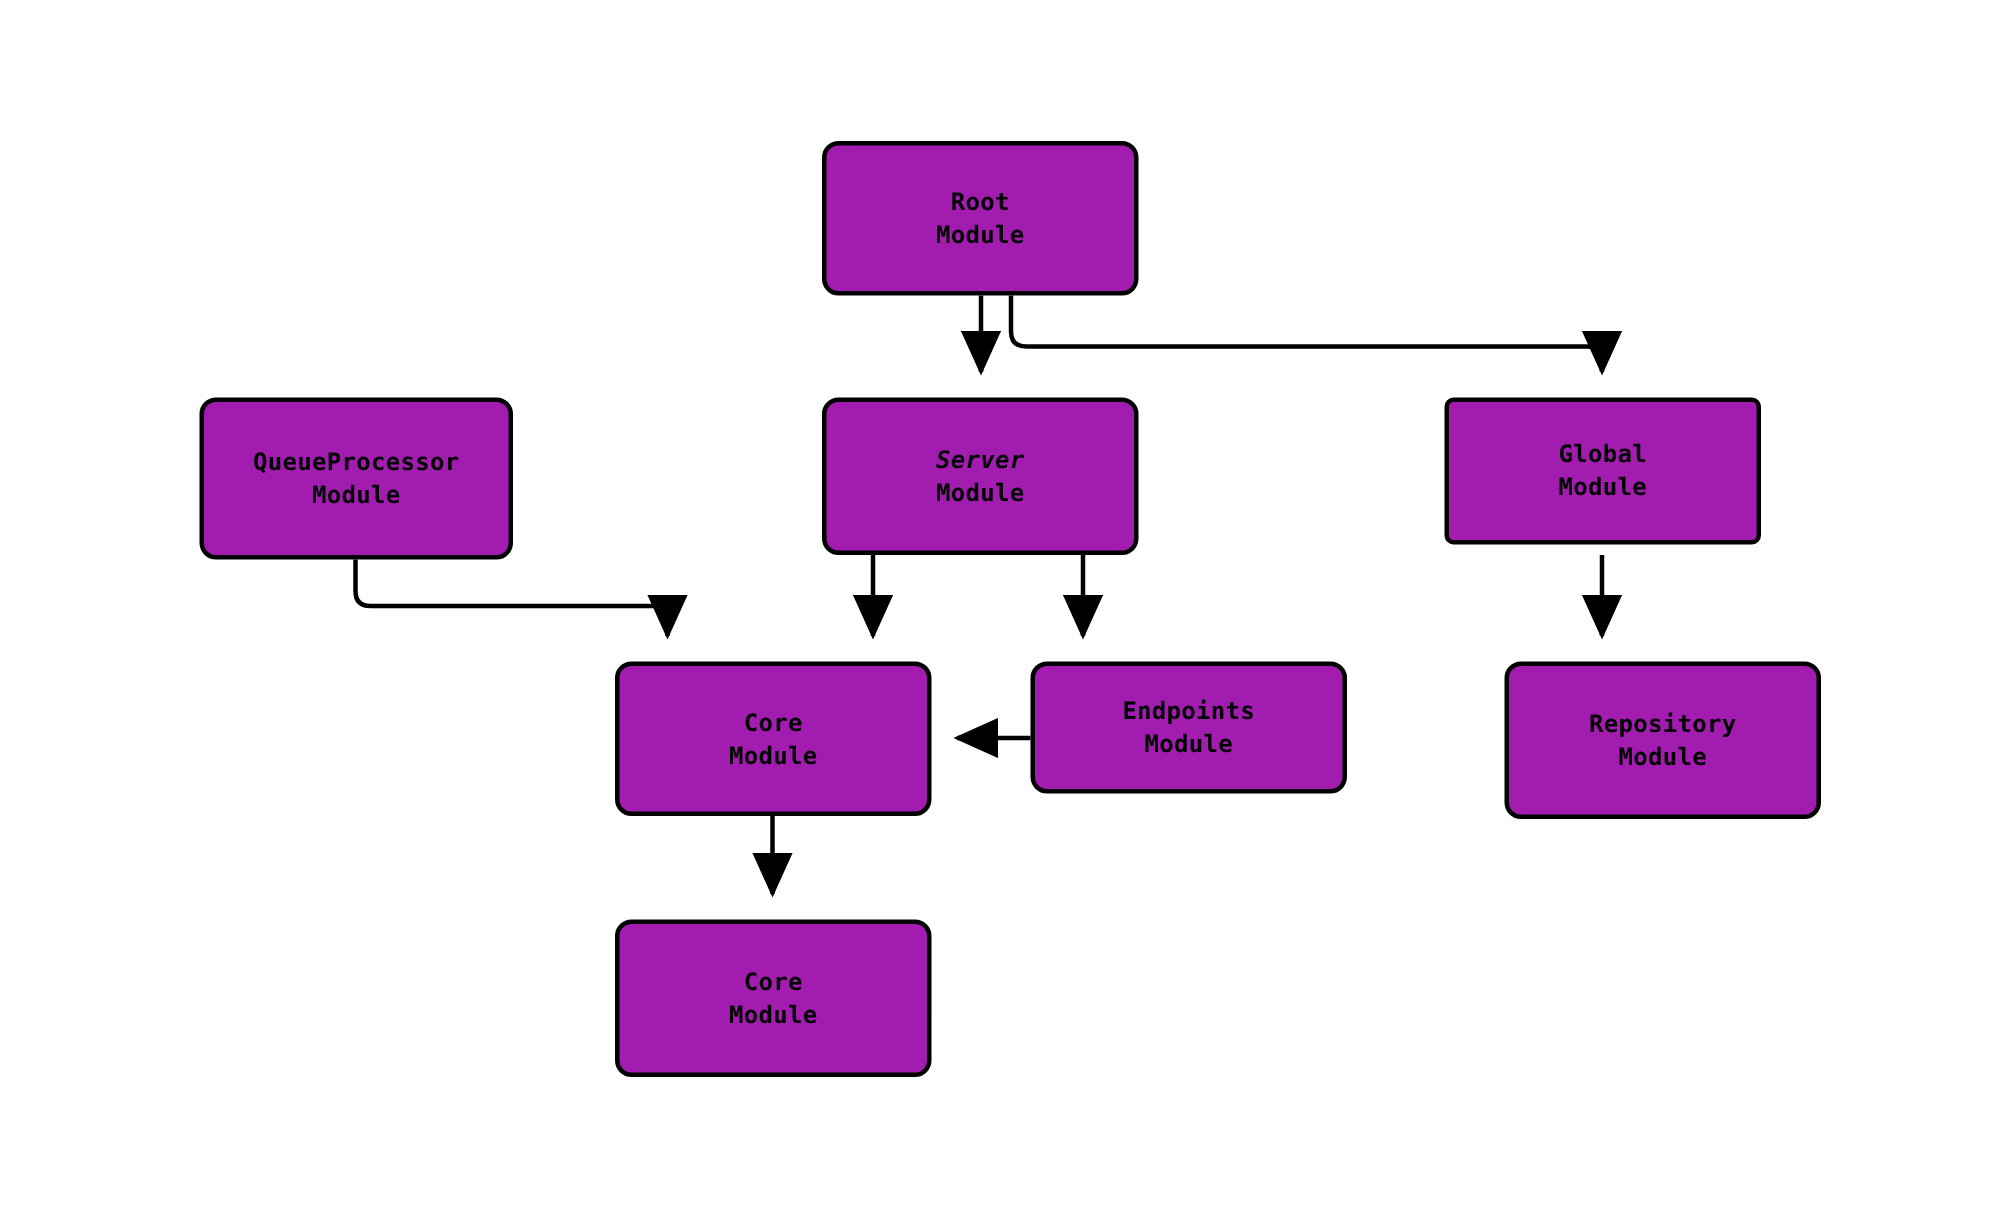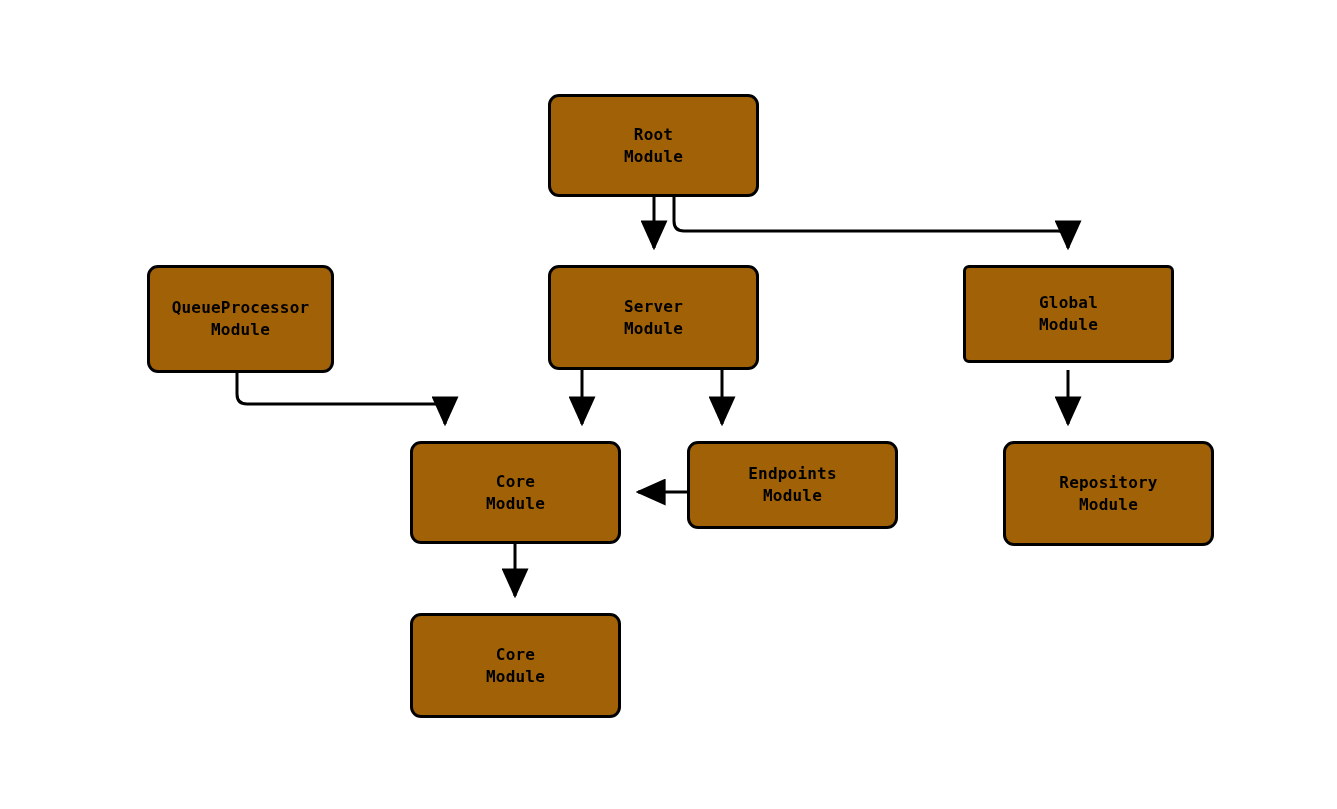--- a/index.html
+++ b/index.html
@@ -18,21 +18,21 @@
   svg#edges {
     position: absolute;
     left: 0;
     top: 0;
     width: 1337px;
     height: 809px;
   }
   .node {
     position: absolute;
     box-sizing: border-box;
-    background: #a16207;
+    background: #a21caf;
     border: 3px solid #000000;
     border-radius: 11px;
     display: flex;
     flex-direction: column;
     align-items: center;
     justify-content: center;
     z-index: 2;
   }
   .node-label {
     font-family: "DejaVu Sans Mono", "Liberation Mono", monospace;
@@ -66,26 +66,26 @@
         <path d="M 1068 370 L 1068 424" marker-end="url(#arrowhead)"></path>
         <path d="M 515 544 L 515 596" marker-end="url(#arrowhead)"></path>
       </g>
   </svg>
 
   <div id="node-layer">
       <div class="node" style="left: 548px; top: 94px; width: 211px; height: 103px; border-color: rgb(0, 0, 0); border-width: 3px; border-radius: 11px;">
         <div class="node-label" style="color: rgb(0, 0, 0);">Root</div>
         <div class="node-label" style="color: rgb(0, 0, 0);">Module</div>
       </div>
-      <div class="node" style="left: 133px; top: 265px; width: 187px; height: 108px; border-color: rgb(0, 0, 0); border-width: 3px; border-radius: 11px; margin-left: 14px;">
+      <div class="node" style="left: 133px; top: 265px; width: 209px; height: 108px; border-color: rgb(0, 0, 0); border-width: 3px; border-radius: 11px;">
         <div class="node-label" style="color: rgb(0, 0, 0);">QueueProcessor</div>
         <div class="node-label" style="color: rgb(0, 0, 0);">Module</div>
       </div>
       <div class="node" style="left: 548px; top: 265px; width: 211px; height: 105px; border-color: rgb(0, 0, 0); border-width: 3px; border-radius: 11px;">
-        <div class="node-label" style="color: rgb(0, 0, 0);">Server</div>
+        <div class="node-label" style="color: rgb(0, 0, 0); font-style: italic;">Server</div>
         <div class="node-label" style="color: rgb(0, 0, 0);">Module</div>
       </div>
       <div class="node" style="left: 963px; top: 265px; width: 211px; height: 98px; border-color: rgb(0, 0, 0); border-width: 3px; border-radius: 6px;">
         <div class="node-label" style="color: rgb(0, 0, 0);">Global</div>
         <div class="node-label" style="color: rgb(0, 0, 0);">Module</div>
       </div>
       <div class="node" style="left: 410px; top: 441px; width: 211px; height: 103px; border-color: rgb(0, 0, 0); border-width: 3px; border-radius: 11px;">
         <div class="node-label" style="color: rgb(0, 0, 0);">Core</div>
         <div class="node-label" style="color: rgb(0, 0, 0);">Module</div>
       </div>

